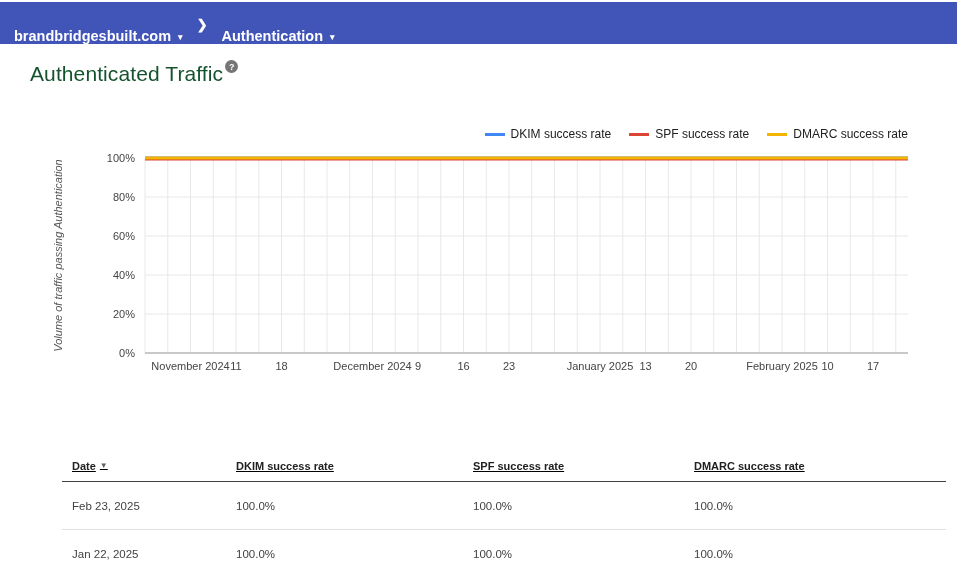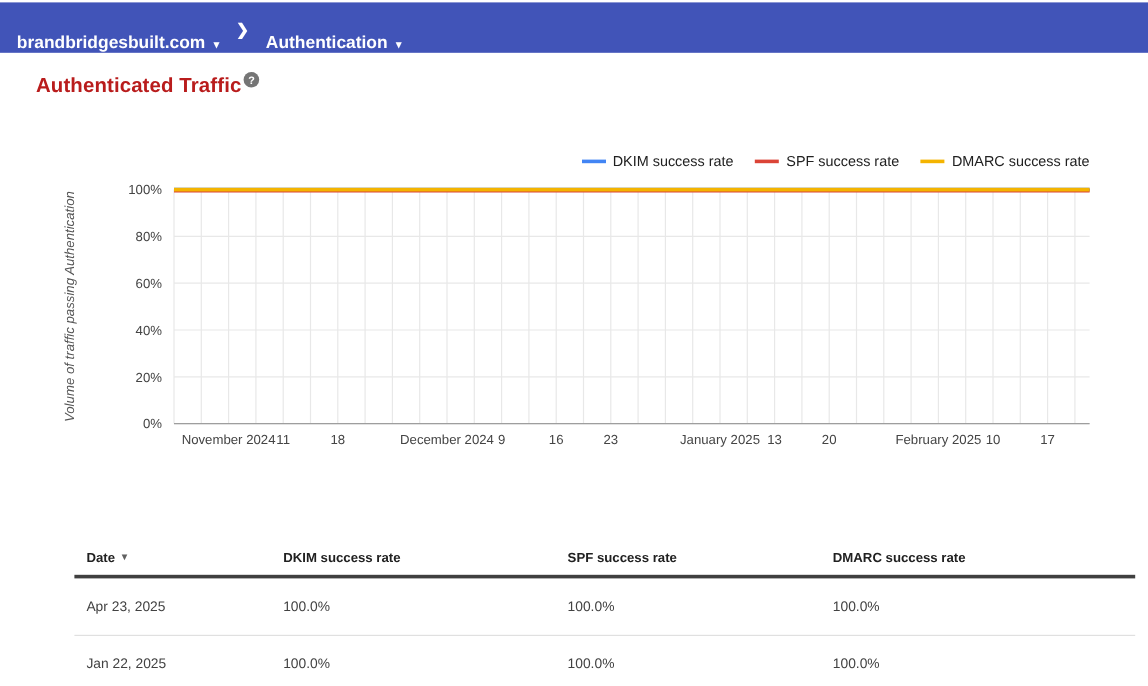--- a/index.html
+++ b/index.html
@@ -10,40 +10,40 @@
   .navbar { position:absolute; left:0; top:2px; width:957px; height:42px;
             background:var(--navbar-bg,#4154b8); display:flex; align-items:center;
             padding:0 14px; color:#fff; }
   .nav-btn { display:flex; align-items:center; gap:7px; font-size:14.5px; font-weight:700;
              color:#fff; cursor:pointer;margin-top:26px; }
   .caret { font-size:9px; position:relative; top:1px; }
   .nav-sep { font-size:13px; font-weight:700; margin:0 14px; position:relative; top:1px; }
 
   
   .title-row { position:absolute; left:30px; top:62px; display:flex; align-items:flex-start; }
-  .page-title { font-size:17px; font-weight:700; color:#b91c1c; letter-spacing:0.1px; }
+  .page-title { font-size:21px; font-weight:400; color:#14532d; letter-spacing:0.1px; }
   .help-icon { width:13px; height:13px; border-radius:50%; background:#757575; color:#fff;
                font-size:9px; font-weight:700; display:flex; align-items:center; justify-content:center;
                margin-left:2px; margin-top:-2px; cursor:pointer; }
 
   
   .legend { position:absolute; top:127px; right:49px; display:flex; gap:18px; align-items:center; }
   .legend-item { display:flex; align-items:center; gap:6px; }
   .legend-swatch { width:20px; height:3px; display:inline-block; }
   .legend-label { font-size:12px; color:#212121; }
 
   
   .chart-svg { position:absolute; left:0; top:150px; }
   .tick-label { font-size:11px; fill:#444; font-family:"Liberation Sans",sans-serif; }
   .axis-title { font-size:11px; fill:#555; font-style:italic; font-family:"Liberation Sans",sans-serif; }
 
   
   .data-table { position:absolute; left:62px; top:450px; width:884px; }
   .thead { display:grid; grid-template-columns:164px 237px 221px 1fr; height:32px;
-           border-bottom:3px solid #404040; align-items:center; }
+           border-bottom:1px solid #404040; align-items:center;text-decoration:underline; }
   .th { font-size:11px; font-weight:700; color:#212121; display:flex; align-items:center;
         gap:4px; padding-left:10px; cursor:pointer; }
   .sort-arrow { font-size:8px; color:#616161; }
   .tr { display:grid; grid-template-columns:164px 237px 221px 1fr; height:48px;
         align-items:center; border-bottom:1px solid #e0e0e0; }
   .tr:last-child { border-bottom:none; }
   .td { font-size:11.5px; color:#424242; padding-left:10px; }
 </style>
 </head>
 <body>
@@ -160,21 +160,21 @@
         </div>
         <div class="th">
           <span>SPF success rate</span>
         </div>
         <div class="th">
           <span>DMARC success rate</span>
         </div>
       </div>
     <div id="table-body">
         <div class="tr">
-          <div class="td">Apr 23, 2025</div>
+          <div class="td">Feb 23, 2025</div>
           <div class="td">100.0%</div>
           <div class="td">100.0%</div>
           <div class="td">100.0%</div>
         </div>
         <div class="tr">
           <div class="td">Jan 22, 2025</div>
           <div class="td">100.0%</div>
           <div class="td">100.0%</div>
           <div class="td">100.0%</div>
         </div>

